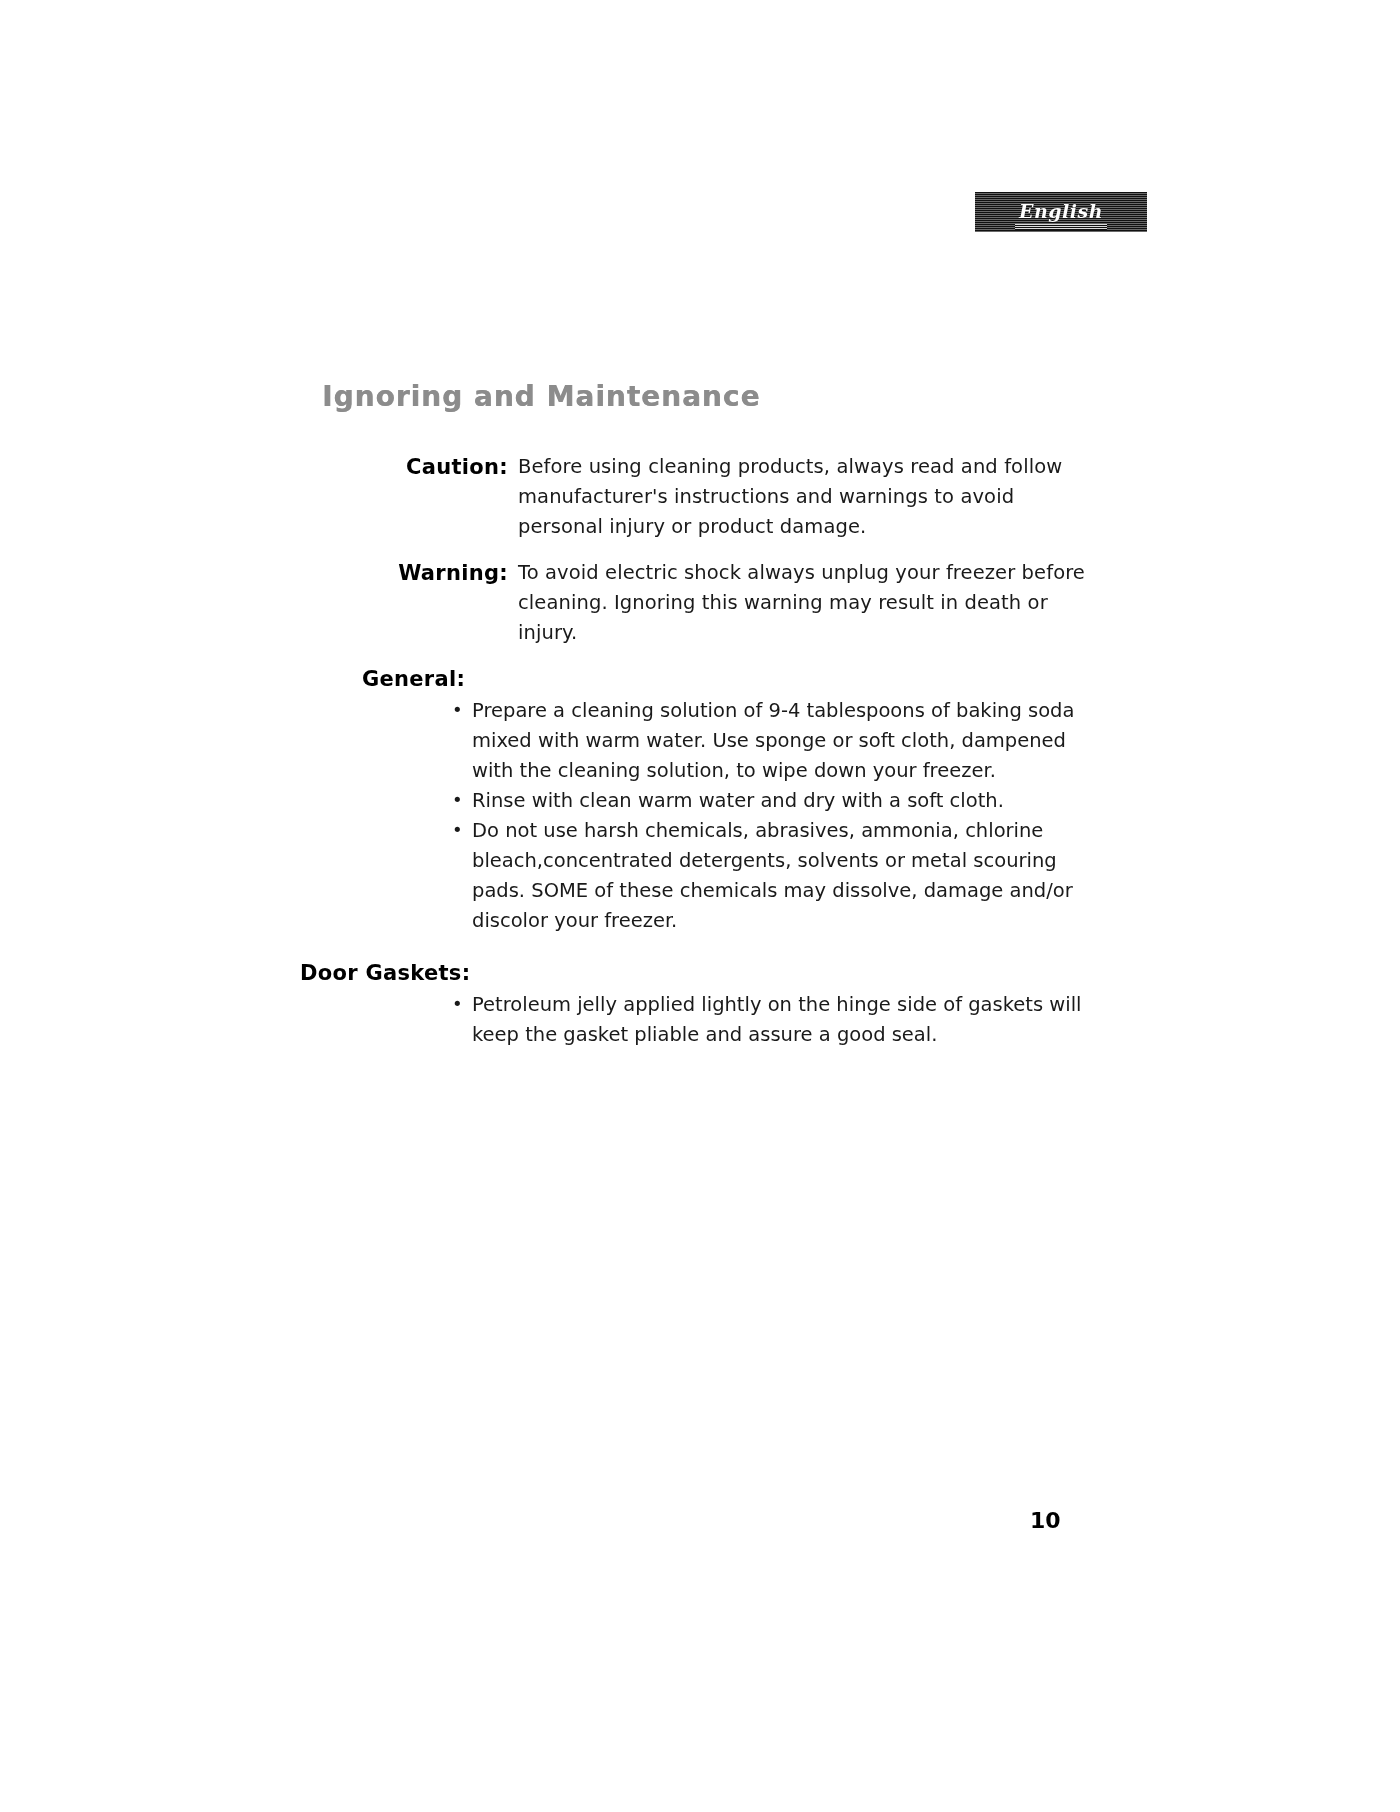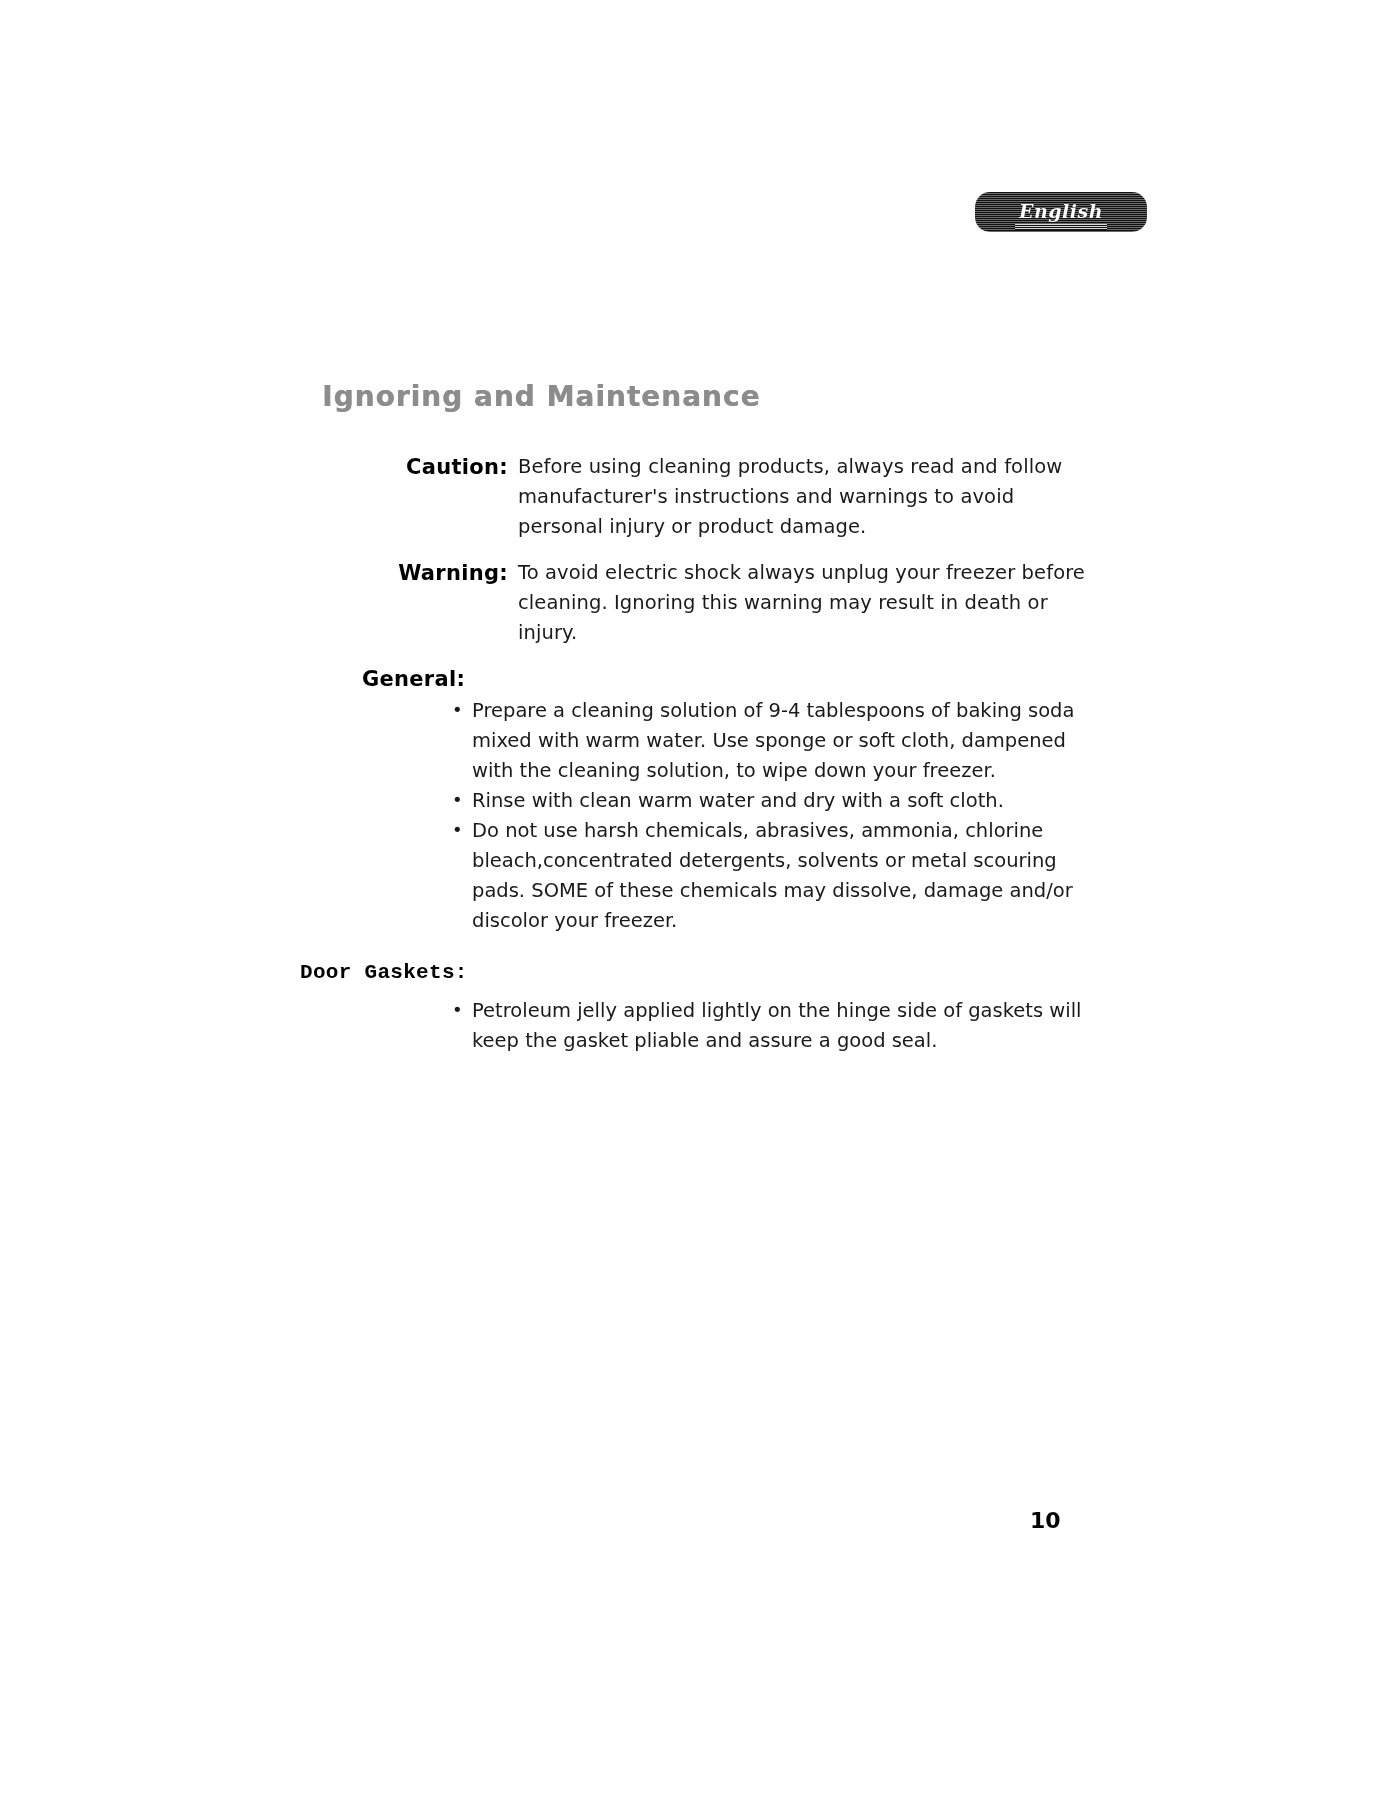--- a/index.html
+++ b/index.html
@@ -27,21 +27,20 @@
     top: 192px;
     width: 172px;
     height: 40px;
     background:
       repeating-linear-gradient(
         to bottom,
         #111111 0px, #111111 1px,
         #6a6a6a 1px, #6a6a6a 2px
       );
     overflow: hidden;
-    border-radius: 15px;
   }
   .lang-tab .lang-text {
     position: absolute;
     left: 0; right: 0;
     top: 8px;
     text-align: center;
     color: #ffffff;
     font-family: "DejaVu Serif", serif;
     font-weight: bold;
     font-style: italic;
@@ -158,22 +157,21 @@
   .label-general {
     position: relative;
     left: 62px;
     margin-top: 2px;
     margin-bottom: 2px;
   }
   .label-gaskets {
     position: relative;
     left: 0px;
     margin-top: 22px;
-    margin-bottom: 8px;
-    font-family: Liberation Mono, monospace;
+    margin-bottom: 2px;
   }
 
   ul.bullets {
     list-style: none;
     margin: 0;
     padding: 0 0 0 148px;
     font-size: 19.5px;
     line-height: 30px;
     color: #1a1a1a;
   }

